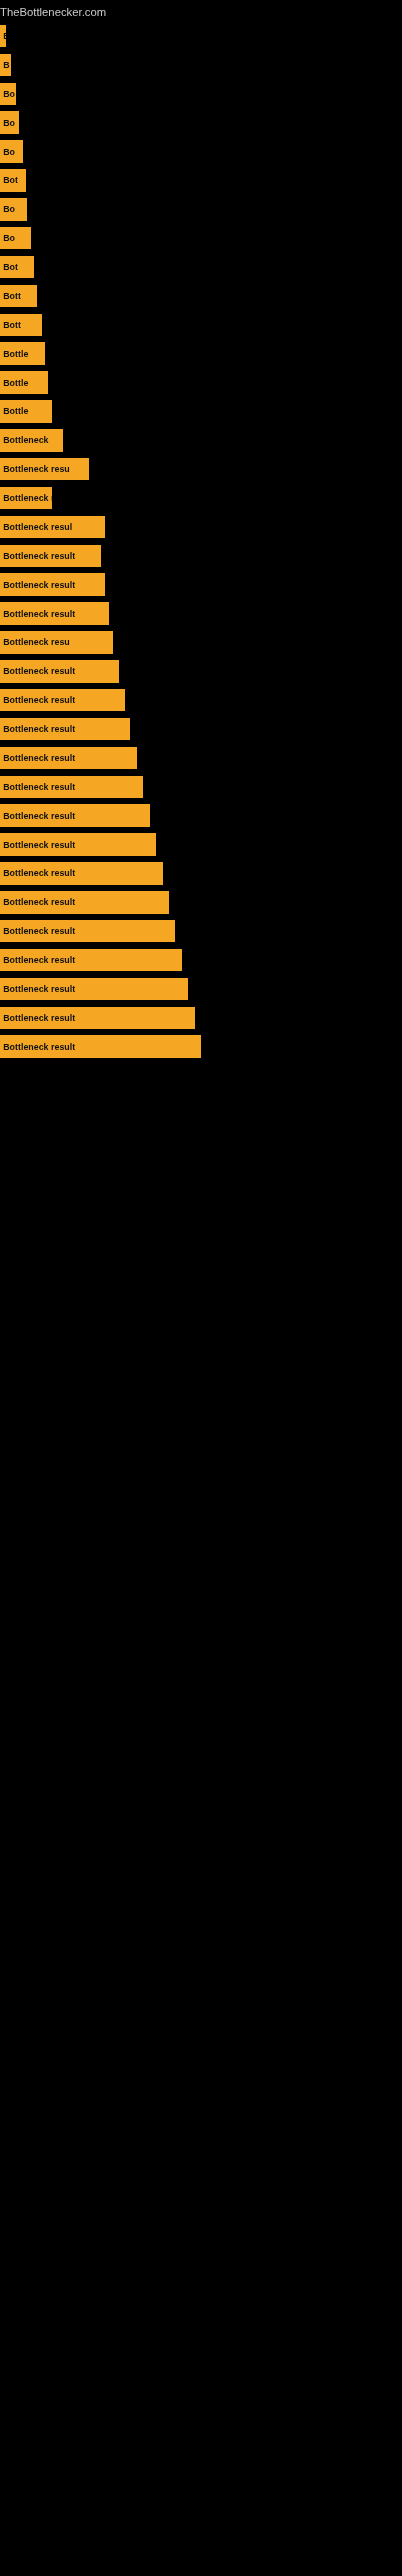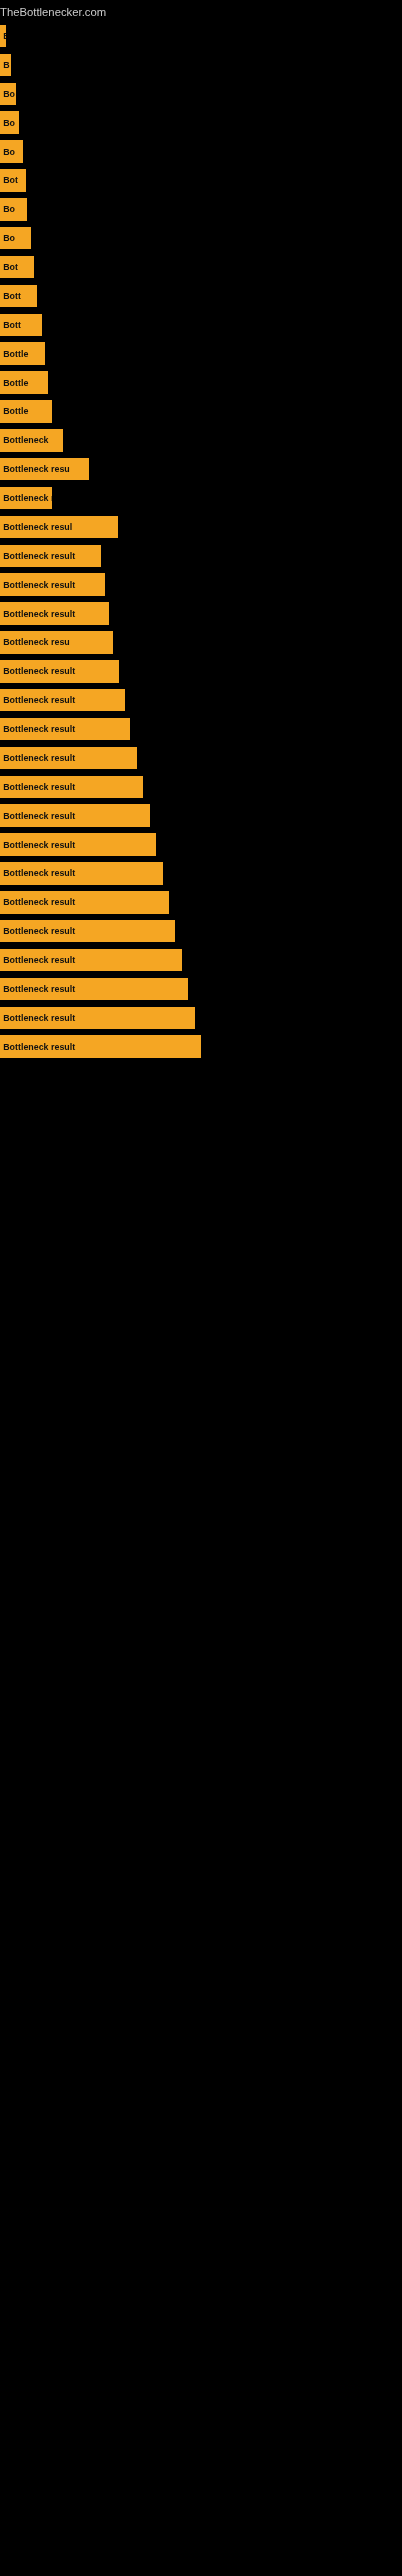--- a/index.html
+++ b/index.html
@@ -127,21 +127,21 @@
       <div class="bar" style="width: 89px;">
         <span class="bar-label">Bottleneck resu</span>
       </div>
     </div>
     <div class="bar-container">
       <div class="bar" style="width: 52px;">
         <span class="bar-label">Bottleneck r</span>
       </div>
     </div>
     <div class="bar-container">
-      <div class="bar" style="width: 118px;">
+      <div class="bar" style="width: 105px;">
         <span class="bar-label">Bottleneck resul</span>
       </div>
     </div>
     <div class="bar-container">
       <div class="bar" style="width: 101px;">
         <span class="bar-label">Bottleneck result</span>
       </div>
     </div>
     <div class="bar-container">
       <div class="bar" style="width: 105px;">

